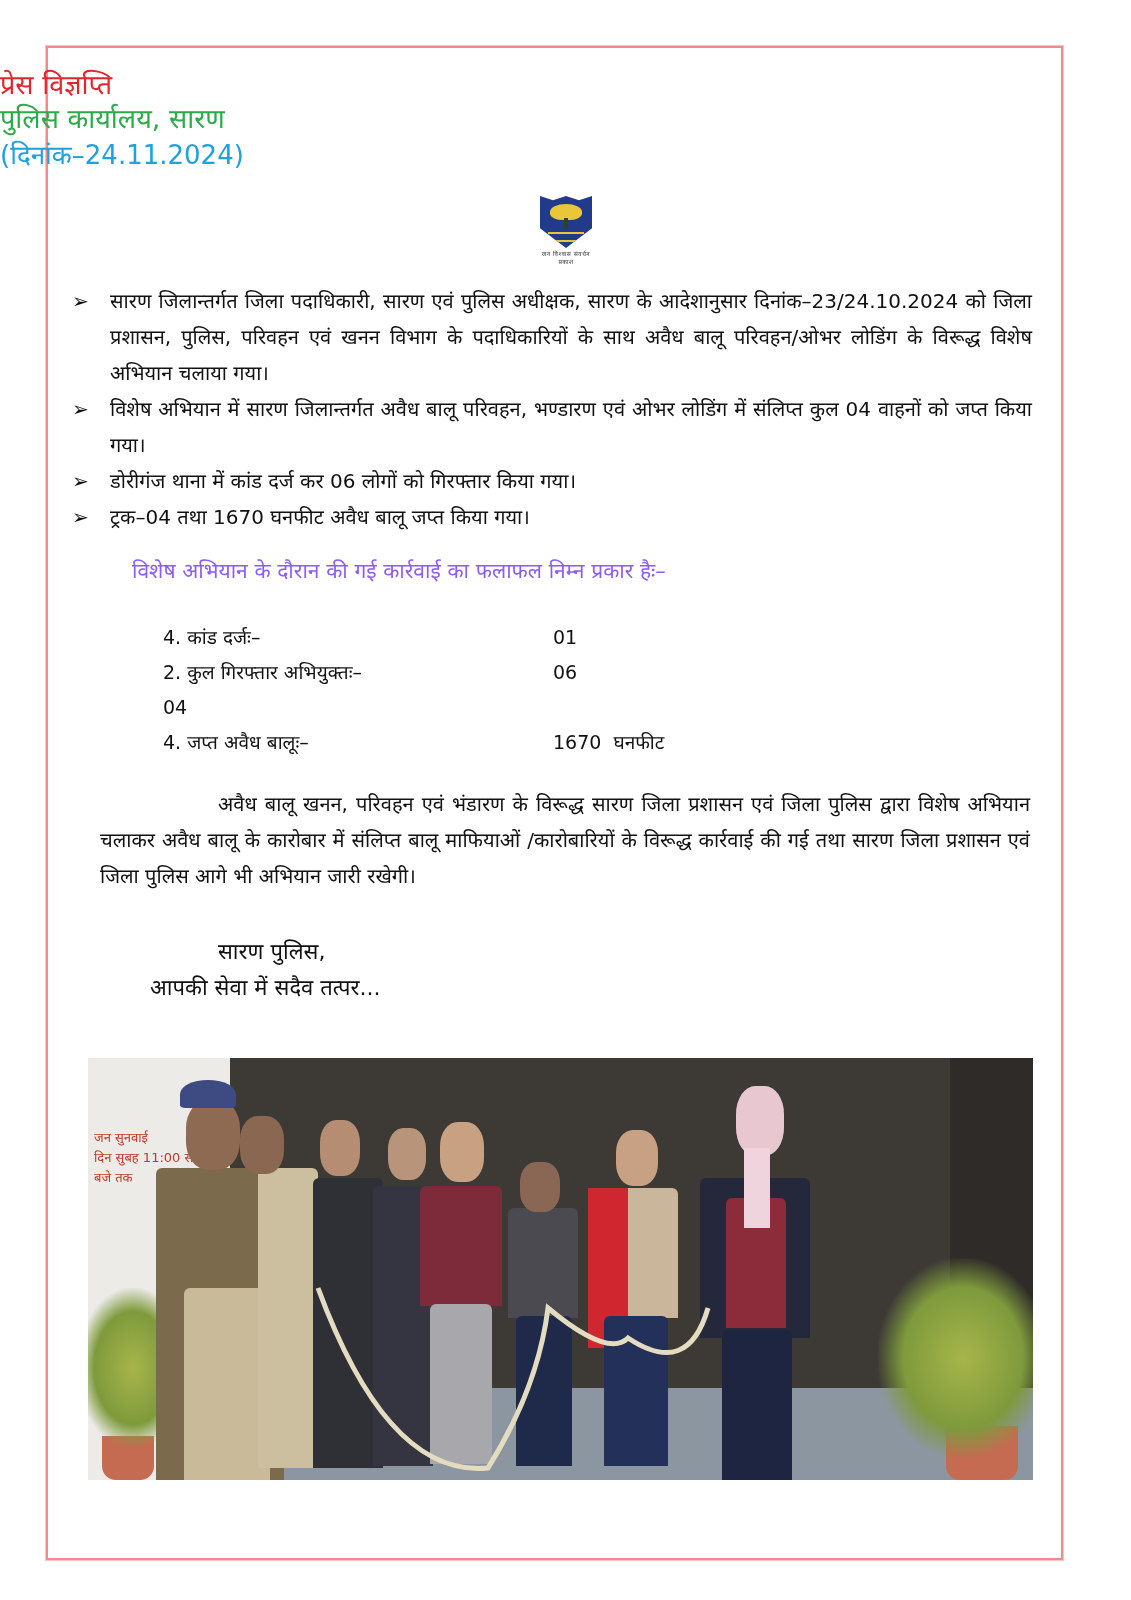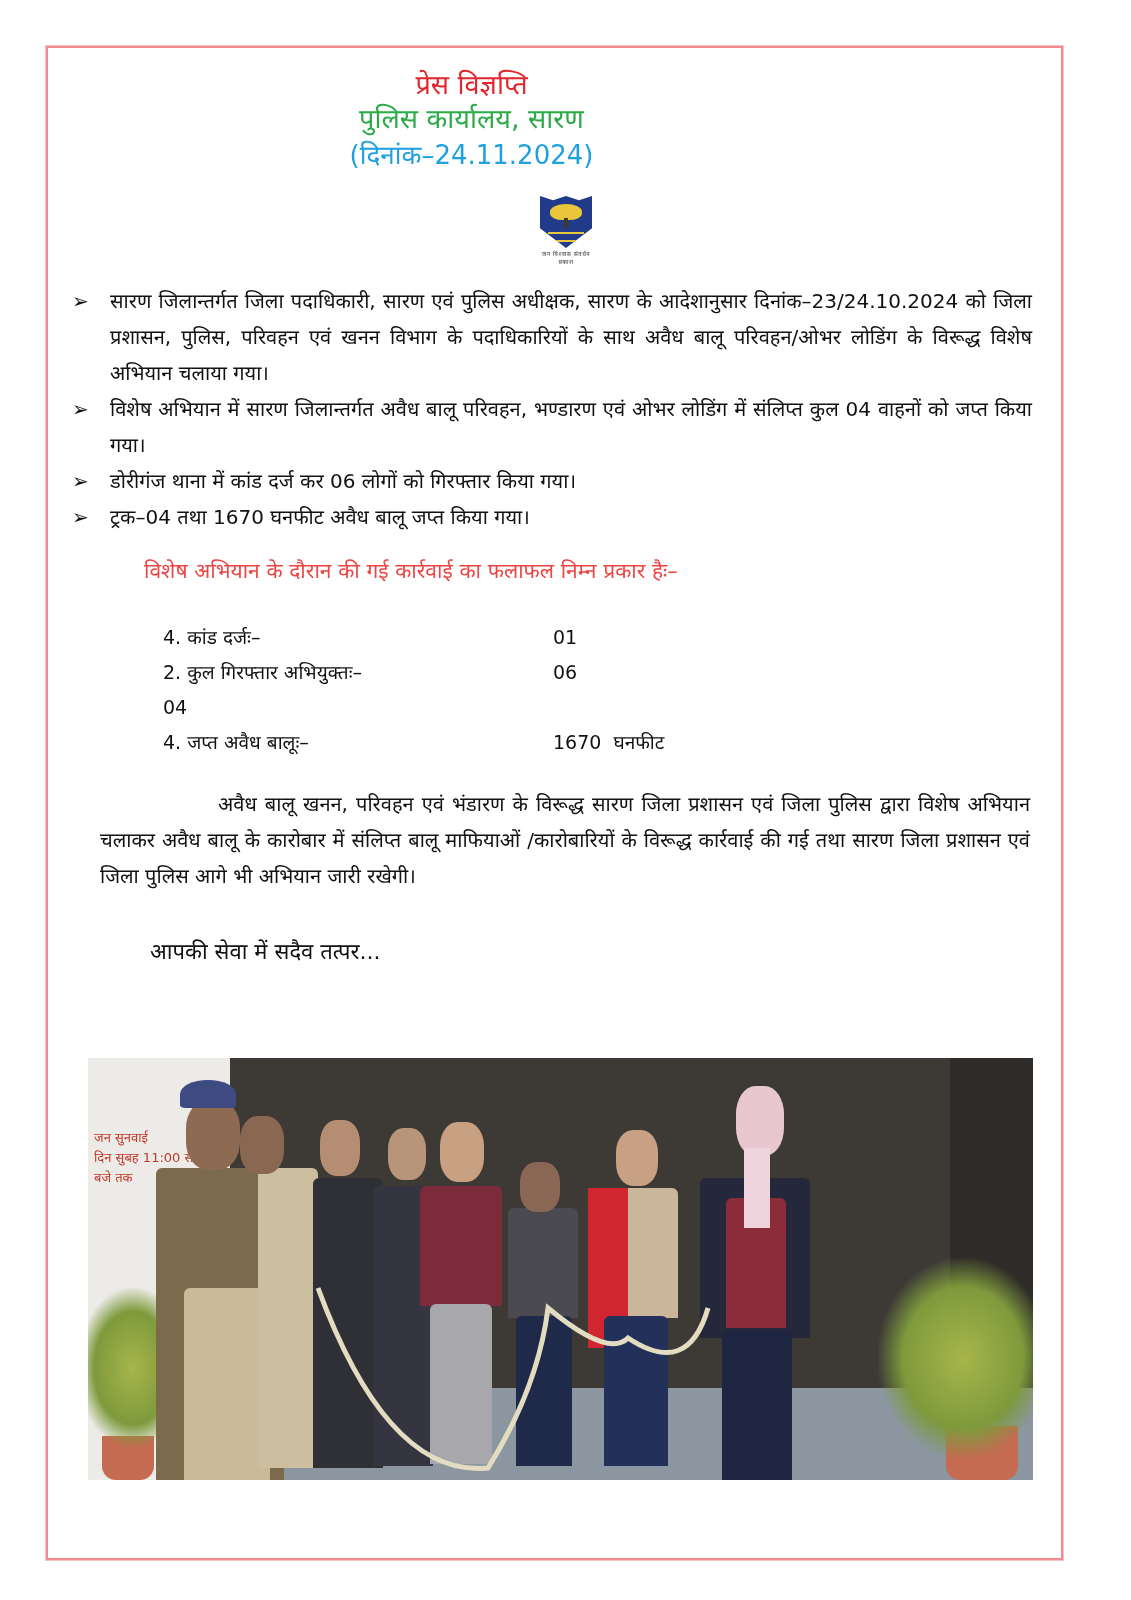--- a/index.html
+++ b/index.html
@@ -1,31 +1,31 @@
 <!DOCTYPE html>
 <html><head>
 <meta charset="utf-8">
 <style>
   html,body{margin:0;padding:0;background:#ffffff;}
   body{width:1131px;height:1600px;position:relative;font-family:"DejaVu Sans","Liberation Sans",sans-serif;color:#111;overflow:hidden;}
   .frame{position:absolute;left:46px;top:46px;width:1013px;height:1510px;border:2px solid #f08a8f;box-shadow:0 0 0 1px #f7c4c6;}
-  .center{position:absolute;left:0;width:943px;text-align:center;}
+  .center{position:absolute;left:0;width:943px;}
   .title{top:68px;font-size:27px;color:#e3262e;line-height:34px;}
   .office{top:102px;font-size:27px;color:#2bab48;line-height:34px;}
   .date{top:138px;font-size:26px;color:#1fa1df;line-height:34px;}
   .logo-wrap{position:absolute;left:536px;top:196px;width:60px;height:66px;}
   .shield{width:52px;height:52px;background:#223a8a;margin:0 auto;clip-path:polygon(0 0,25% 8%,50% 0,75% 8%,100% 0,100% 62%,50% 100%,0 62%);position:relative;}
   .tree{position:absolute;left:10px;top:8px;width:32px;height:16px;background:#e9c63a;border-radius:50% 50% 40% 40%;}
   .trunk{position:absolute;left:24px;top:22px;width:4px;height:10px;background:#3b3b2a;}
   .waves{position:absolute;left:8px;top:36px;width:36px;height:6px;border-top:2px solid #e9c63a;border-bottom:2px solid #e9c63a;}
   .motto{font-size:6px;color:#333;text-align:center;margin-top:2px;letter-spacing:0.5px;}
   .bullets{position:absolute;left:72px;top:283px;width:960px;font-size:20px;line-height:36px;}
   .bullet{position:relative;padding-left:38px;text-align:justify;}
   .bullet .arrow{position:absolute;left:0;top:0;font-size:20px;}
-  .subhead{position:absolute;left:144px;top:556px;font-size:21px;color:#ef4444;}
+  .subhead{position:absolute;left:132px;top:556px;font-size:21px;color:#8b5cf6;}
   .results{position:absolute;left:163px;top:620px;font-size:19px;line-height:35px;}
   .res-row{display:flex;}
   .res-label{width:390px;}
   .para{position:absolute;left:100px;top:786px;width:930px;font-size:20px;line-height:36px;text-align:justify;}
   .para .indent{display:inline-block;width:118px;}
   .sign{position:absolute;left:150px;top:934px;font-size:22px;line-height:36px;}
   .sign .l1{padding-left:68px;}
   .photo{position:absolute;left:88px;top:1058px;width:945px;height:422px;overflow:hidden;background:#84cc16;}
   .wall-left{position:absolute;left:0;top:0;width:142px;height:422px;background:#ecebe7;}
   .wall-text{position:absolute;left:6px;top:70px;color:#c0392b;font-size:13px;line-height:20px;}
@@ -90,20 +90,21 @@
   </div>
   <div class="res-row">
     <span class="res-label">4. जप्त अवैध बालूः–</span>
     <span style="white-space:pre;">1670  घनफीट</span>
   </div>
 </div>
 
 <div class="para"><span class="indent"></span><span>अवैध बालू खनन, परिवहन एवं भंडारण के विरूद्ध सारण जिला प्रशासन एवं जिला पुलिस द्वारा विशेष अभियान चलाकर अवैध बालू के कारोबार में संलिप्त बालू माफियाओं /कारोबारियों के विरूद्ध कार्रवाई की गई तथा सारण जिला प्रशासन एवं जिला पुलिस आगे भी अभियान जारी रखेगी।</span></div>
 
 <div class="sign">
+  <div class="l1">सारण पुलिस,</div>
   <div>आपकी सेवा में सदैव तत्पर...</div>
 </div>
 
 <div class="photo">
   <div class="wall-left">
     <div class="wall-text">
       <div>जन सुनवाई</div>
       <div>दिन सुबह 11:00 से</div>
       <div>बजे तक</div>
     </div>

